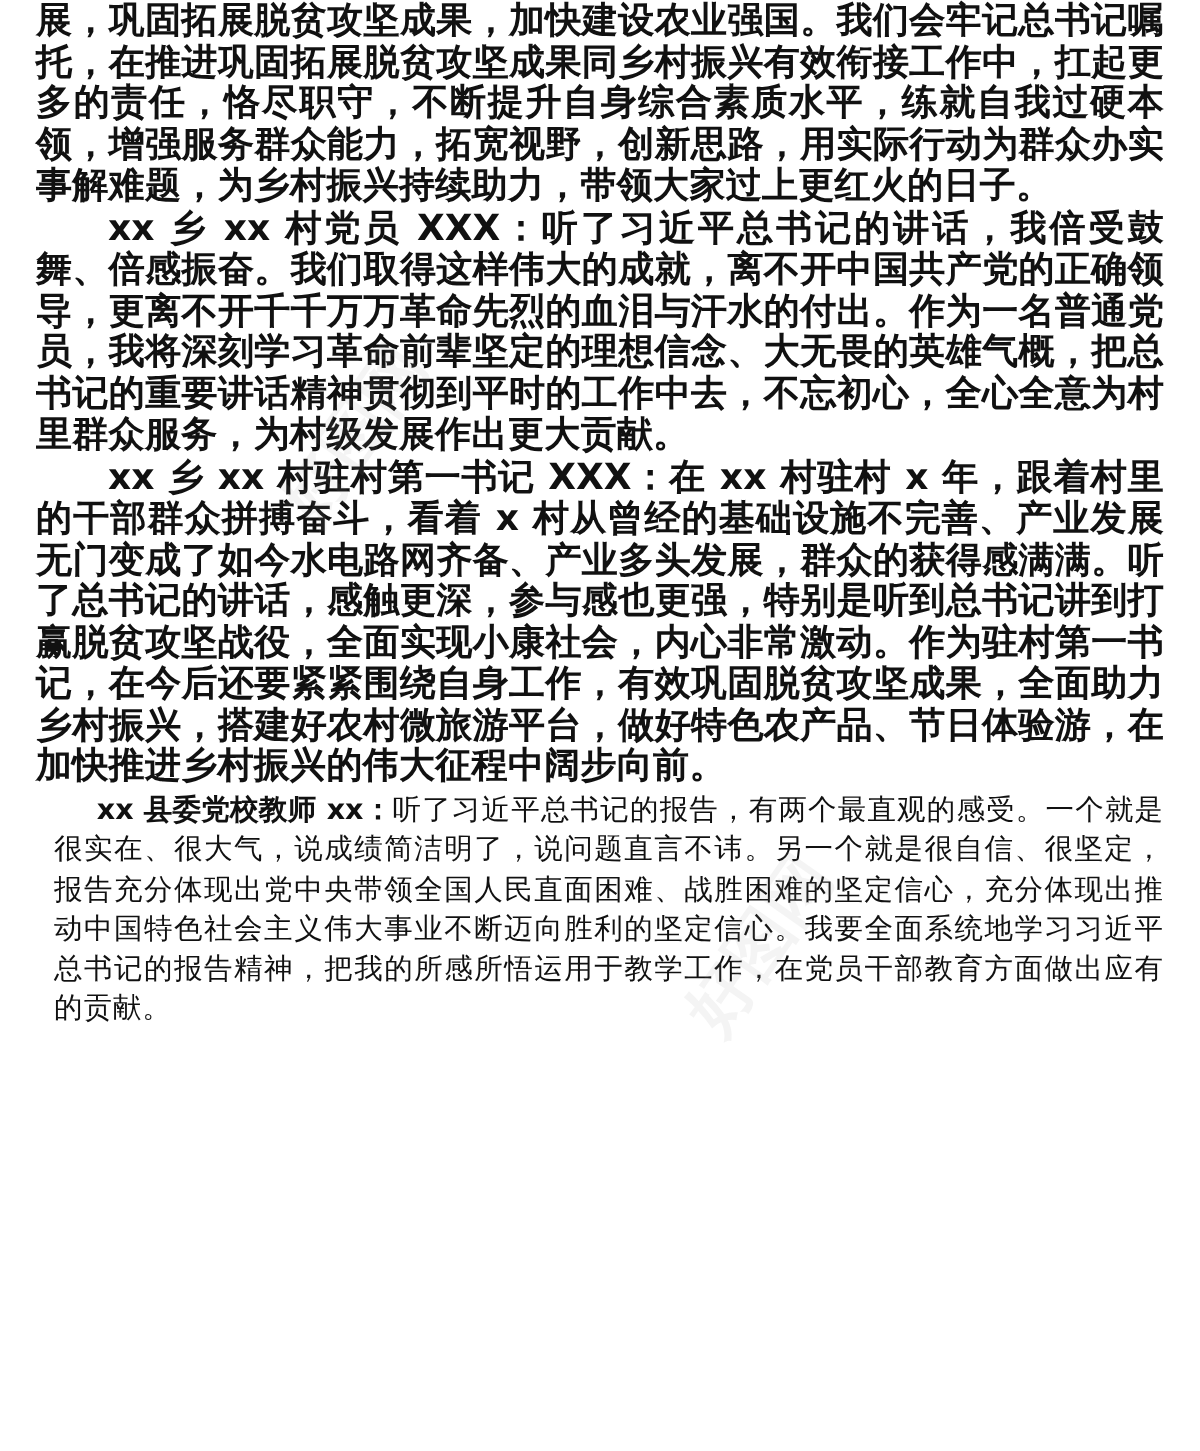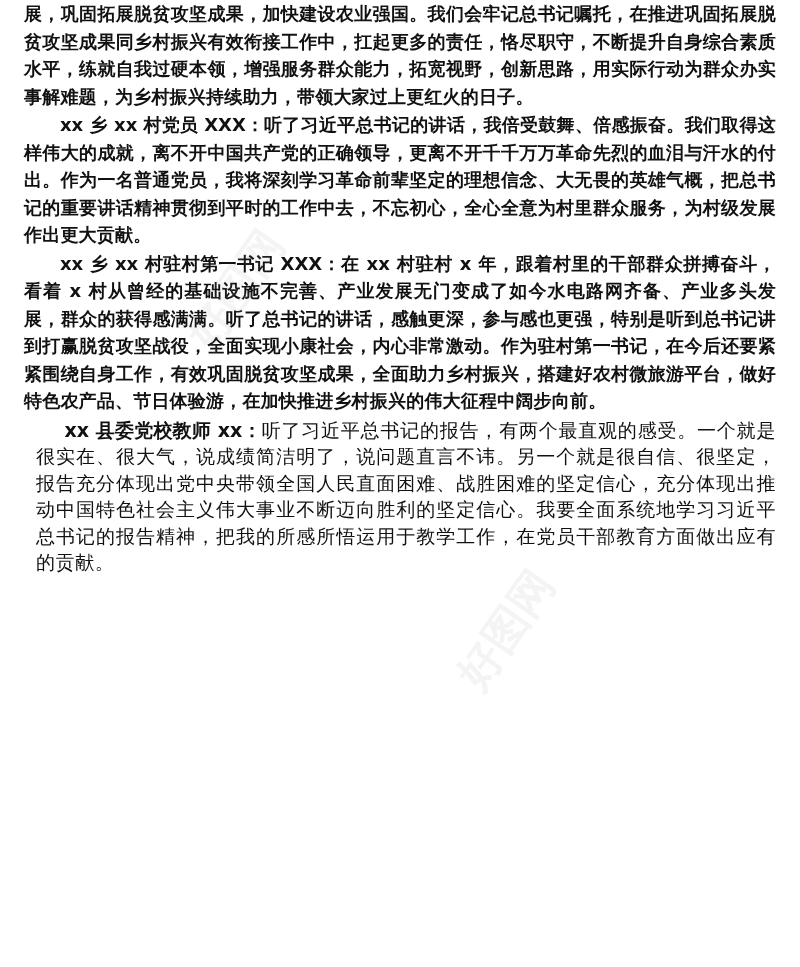--- a/index.html
+++ b/index.html
@@ -1,19 +1,19 @@
 <!DOCTYPE html>
 <html><head>
 <meta charset="utf-8">
 <style>
   html, body { margin: 0; padding: 0; background: #ffffff; }
   body { width: 800px; height: 967px; position: relative; overflow: hidden; }
   .page { position: absolute; left: 24px; top: 0; width: 752px; }
   .para { margin: 0; color: #111; text-align: justify; text-justify: inter-character; }
-  .bold-para { font-family: "DejaVu Sans", sans-serif; font-weight: bold; font-size: 18px; line-height: 27.5px; letter-spacing: 0.2px; }
+  .bold-para { font-family: "DejaVu Sans", sans-serif; font-weight: bold; font-size: 24px; line-height: 27.5px; letter-spacing: 0.2px; }
   .serif-para { font-family: "DejaVu Serif", serif; font-size: 19px; line-height: 26.5px; letter-spacing: 0.6px; margin-left: 12px; }
   .indent { text-indent: 2em; }
   .indent-small { text-indent: 1.5em; }
   .speaker { font-family: "DejaVu Sans", sans-serif; font-weight: bold; letter-spacing: 0; }
   .watermark { position: absolute; color: rgba(150,150,150,0.10); font-family: "DejaVu Sans", sans-serif; font-size: 44px; font-weight: bold; transform: rotate(-55deg); pointer-events: none; white-space: nowrap; }
 </style>
 </head>
 <body>
 
 <div class="page">

